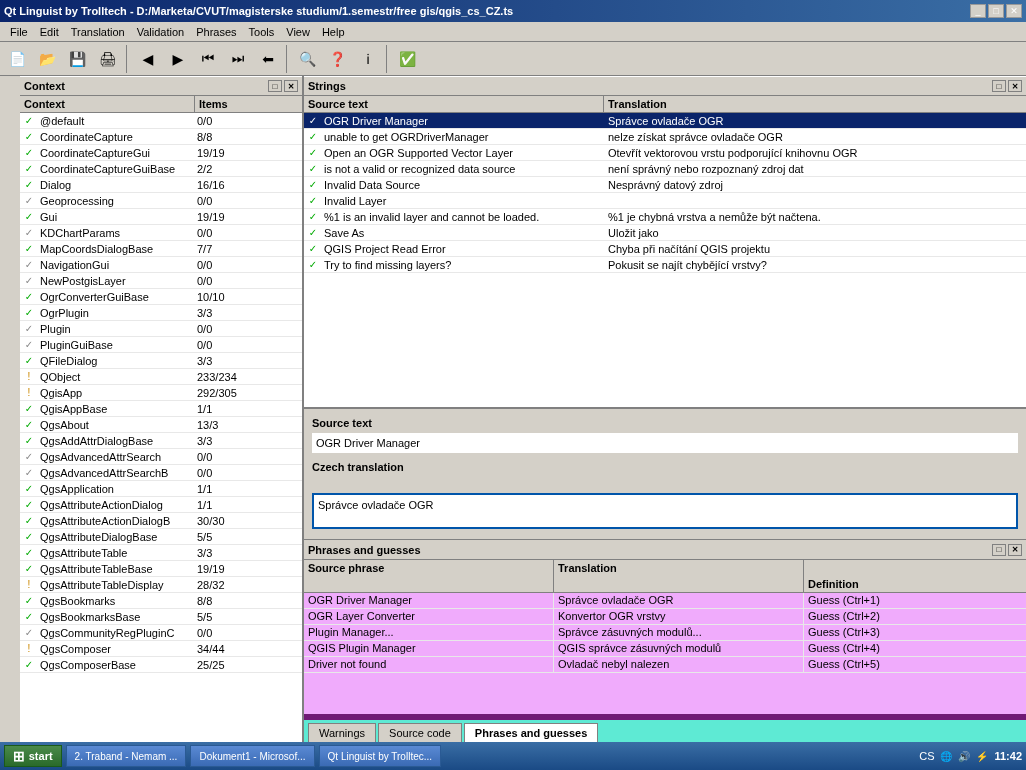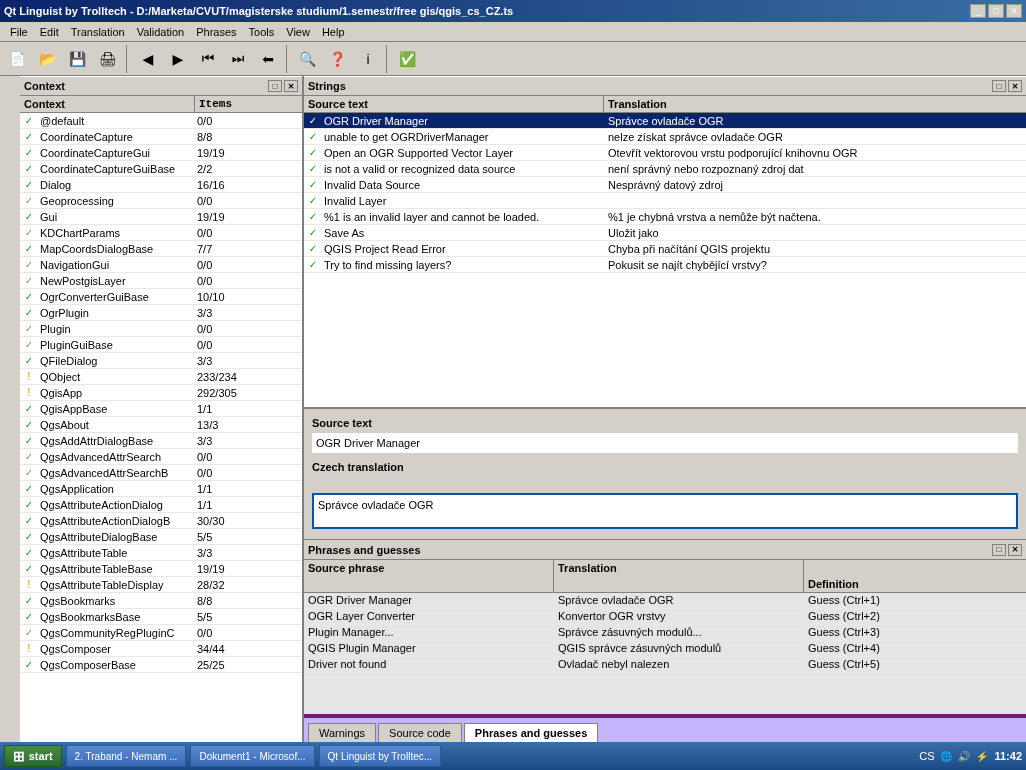--- a/index.html
+++ b/index.html
@@ -99,21 +99,21 @@
     }
     .context-col-header {
       display: flex;
       background: #d4d0c8;
       border-bottom: 1px solid #808080;
       position: sticky;
       top: 0;
       z-index: 1;
     }
     .col-context { width: 175px; padding: 2px 4px; border-right: 1px solid #808080; font-weight: bold; }
-    .col-items { width: 55px; padding: 2px 4px; font-weight: bold; font-family: Liberation Mono, monospace; }
+    .col-items { width: 55px; padding: 2px 4px; font-weight: bold; }
 
     .context-row {
       display: flex;
       align-items: center;
       min-height: 16px;
       border-bottom: 1px solid #e8e8e8;
       cursor: pointer;
     }
     .row-icon { width: 18px; display: flex; align-items: center; justify-content: center; font-size: 10px; }
     .row-name { flex: 1; padding: 1px 2px; overflow: hidden; text-overflow: ellipsis; white-space: nowrap; max-width: 155px; }
@@ -189,21 +189,21 @@
       display: flex;
       align-items: center;
       justify-content: space-between;
       padding: 0 4px;
       border-bottom: 1px solid #808080;
       font-weight: bold;
     }
     .phrases-table {
       flex: 1;
       overflow-y: auto;
-      background: #e5e5e5;
+      background: #f0abfc;
     }
     .phrases-col-header {
       display: flex;
       background: #d4d0c8;
       border-bottom: 1px solid #808080;
       position: sticky;
       top: 0;
     }
     .col-sp { width: 250px; padding: 2px 4px; border-right: 1px solid #808080; font-weight: bold; }
     .col-tr { width: 250px; padding: 2px 4px; border-right: 1px solid #808080; font-weight: bold; }
@@ -215,25 +215,25 @@
       border-bottom: 1px solid #e8e8e8;
       cursor: pointer;
     }
     .ph-source { width: 250px; padding: 1px 4px; border-right: 1px solid #e8e8e8; overflow: hidden; }
     .ph-translation { width: 250px; padding: 1px 4px; border-right: 1px solid #e8e8e8; overflow: hidden; }
     .ph-def { flex: 1; padding: 1px 4px; overflow: hidden; }
 
     
     .bottom-tabs {
       height: 28px;
-      background: #c4b5fd;
+      background: #5eead4;
       display: flex;
       align-items: flex-end;
       padding: 0 4px;
-      border-top: 4px solid #701a75;
+      border-top: 6px solid #701a75;
     }
     .tab-btn {
       padding: 3px 10px;
       background: #d4d0c8;
       border: 1px solid #808080;
       border-bottom: none;
       margin-right: 2px;
       cursor: pointer;
       font-size: 11px;
     }

